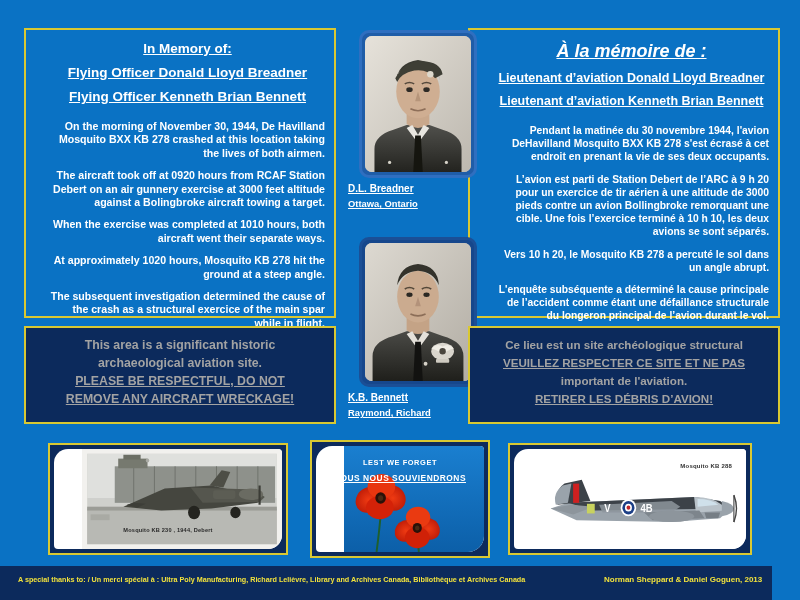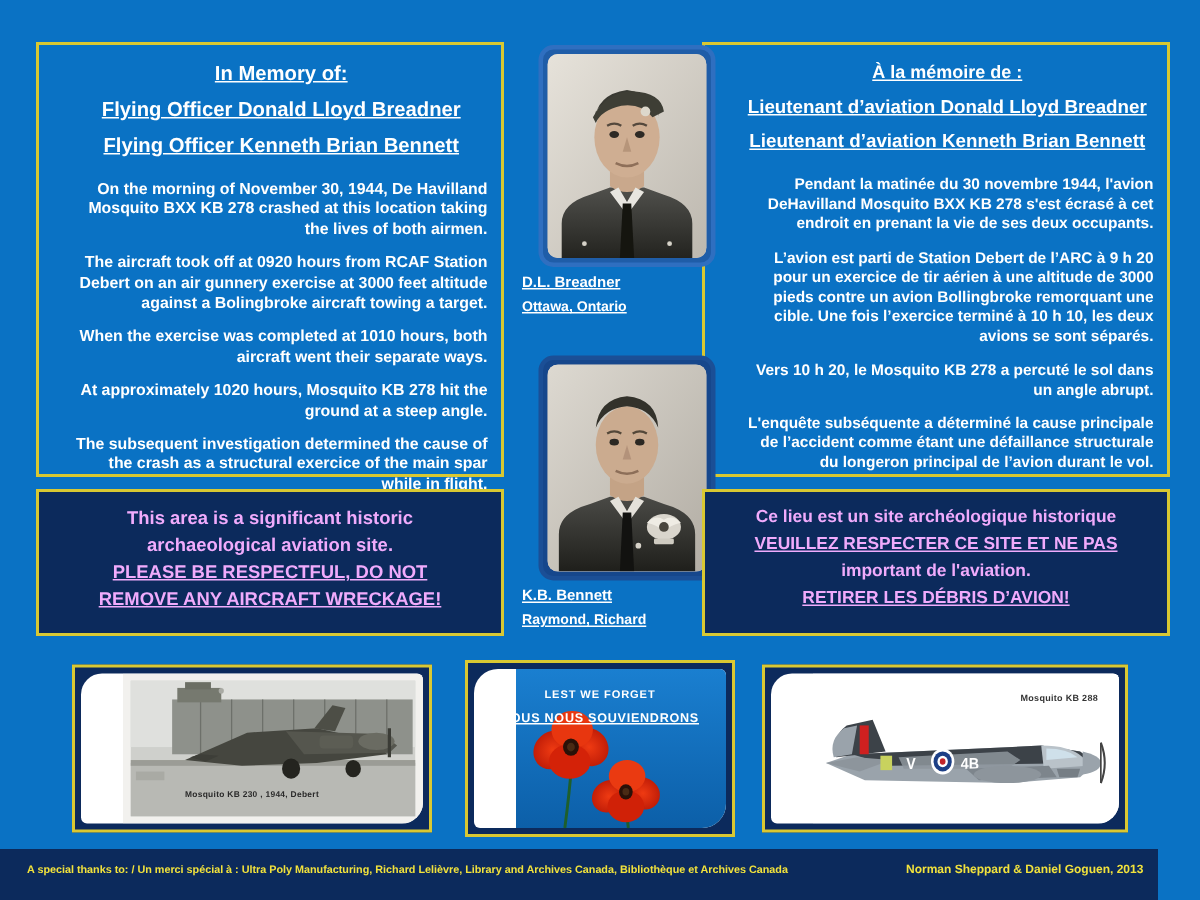--- a/index.html
+++ b/index.html
@@ -15,39 +15,39 @@
     position:absolute; background:#0a72c4;
     border:2px solid #d9c832;
     padding:6px 9px 8px 24px;
   }
   .panel-en { left:24px;  top:28px; width:312px; height:290px; }
   .panel-fr { left:468px; top:28px; width:312px; height:290px; }
 
   .hdr { text-align:center; color:#ffffff; font-weight:bold; }
   .hdr .l1 { font-size:13.5px; text-decoration:underline; margin-top:5px; }
   .hdr .l2, .hdr .l3 { font-size:13.5px; text-decoration:underline; margin-top:9px; }
-  .panel-fr .hdr .l1 { font-size:12px; }
+  .panel-fr .hdr .l1 { font-size:18px;font-style:italic; }
   .panel-fr .hdr .l2, .panel-fr .hdr .l3 { font-size:12.5px; }
 
   .body-txt { margin-top:16px; }
   .body-txt p {
     color:#ffffff; font-weight:bold; font-size:10.6px;
     line-height:13.4px; margin-bottom:9px; text-align:right;
   }
   .panel-fr .body-txt p { font-size:10.3px; line-height:13.2px; }
 
   
   .warnbox {
     position:absolute; background:#0c2a5c;
     border:2px solid #d9c832; padding:8px 6px;
     text-align:center;
   }
   .warn-en { left:24px;  top:326px; width:312px; height:98px; }
   .warn-fr { left:468px; top:326px; width:312px; height:98px; }
-  .warnbox .w { color:#f0abfc; font-weight:bold; font-size:12.3px; line-height:18px; display:block; }
+  .warnbox .w { color:#a3a3a3; font-weight:bold; font-size:12.3px; line-height:18px; display:block; }
   .warnbox .u { text-decoration:underline; }
   .warn-fr .w { font-size:11.6px; }
 
   
   .portrait-wrap { position:absolute; text-align:left; width:140px; }
   .pw1 { left:348px; top:30px; }
   .pw2 { left:348px; top:237px; }
   .frame {
     width:118px; height:148px; margin:0 auto;
     border:3px solid #2f6fc0; border-radius:10px;
@@ -204,21 +204,21 @@
   </div>
 
   <div class="warnbox warn-en">
     <span class="w">This area is a significant historic</span>
     <span class="w">archaeological aviation site.</span>
     <span class="w u">PLEASE BE RESPECTFUL, DO NOT</span>
     <span class="w u">REMOVE ANY AIRCRAFT WRECKAGE!</span>
   </div>
 
   <div class="warnbox warn-fr">
-    <span class="w">Ce lieu est un site archéologique historique</span>
+    <span class="w">Ce lieu est un site archéologique structural</span>
     <span class="w u">VEUILLEZ  RESPECTER CE SITE ET NE PAS</span>
     <span class="w">important de l'aviation.</span>
     <span class="w u">RETIRER LES DÉBRIS D’AVION!</span>
   </div>
 
   <div class="photobox pb-left">
     <div class="inner-white">
       <svg width="100%" height="100%" viewBox="0 0 232 104" preserveAspectRatio="none">
         <rect width="232" height="104" fill="#f2f1ee"></rect>
         <rect x="6" y="5" width="220" height="94" fill="#cfd0cc"></rect>

